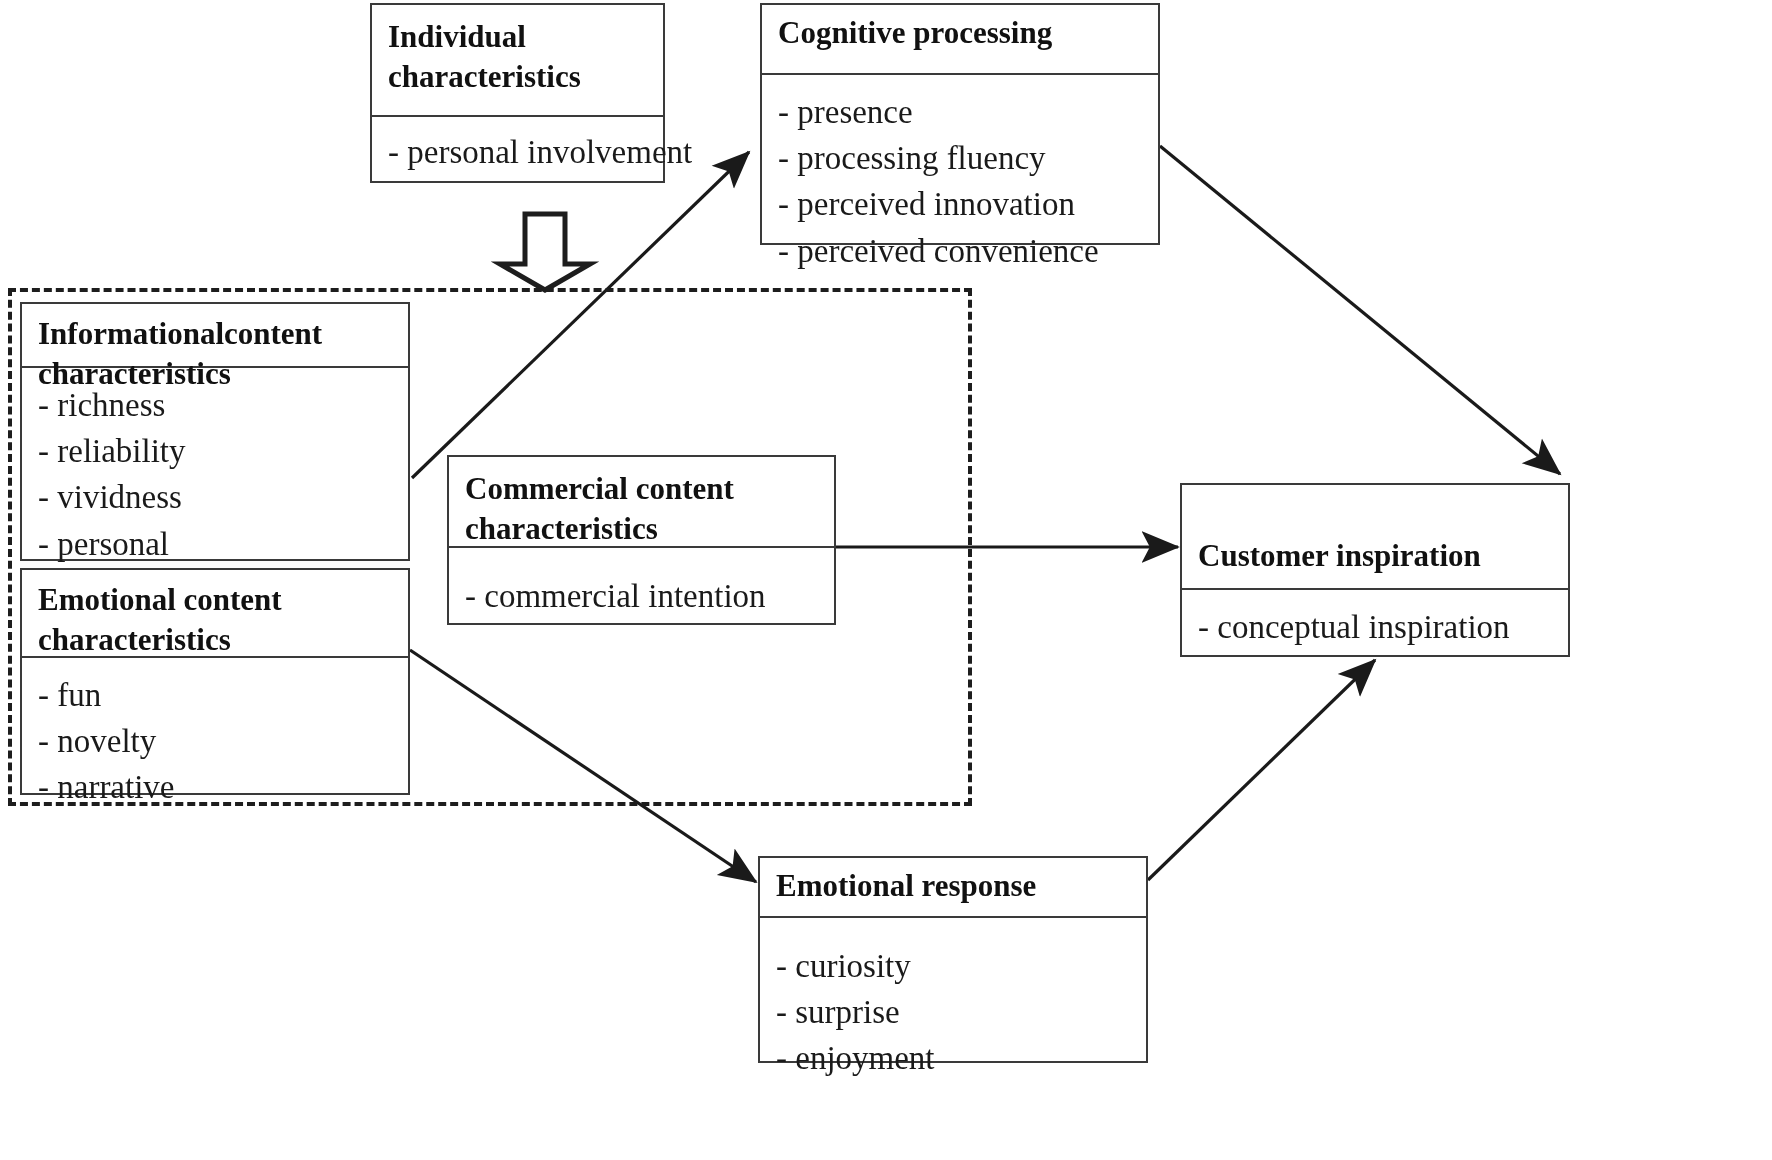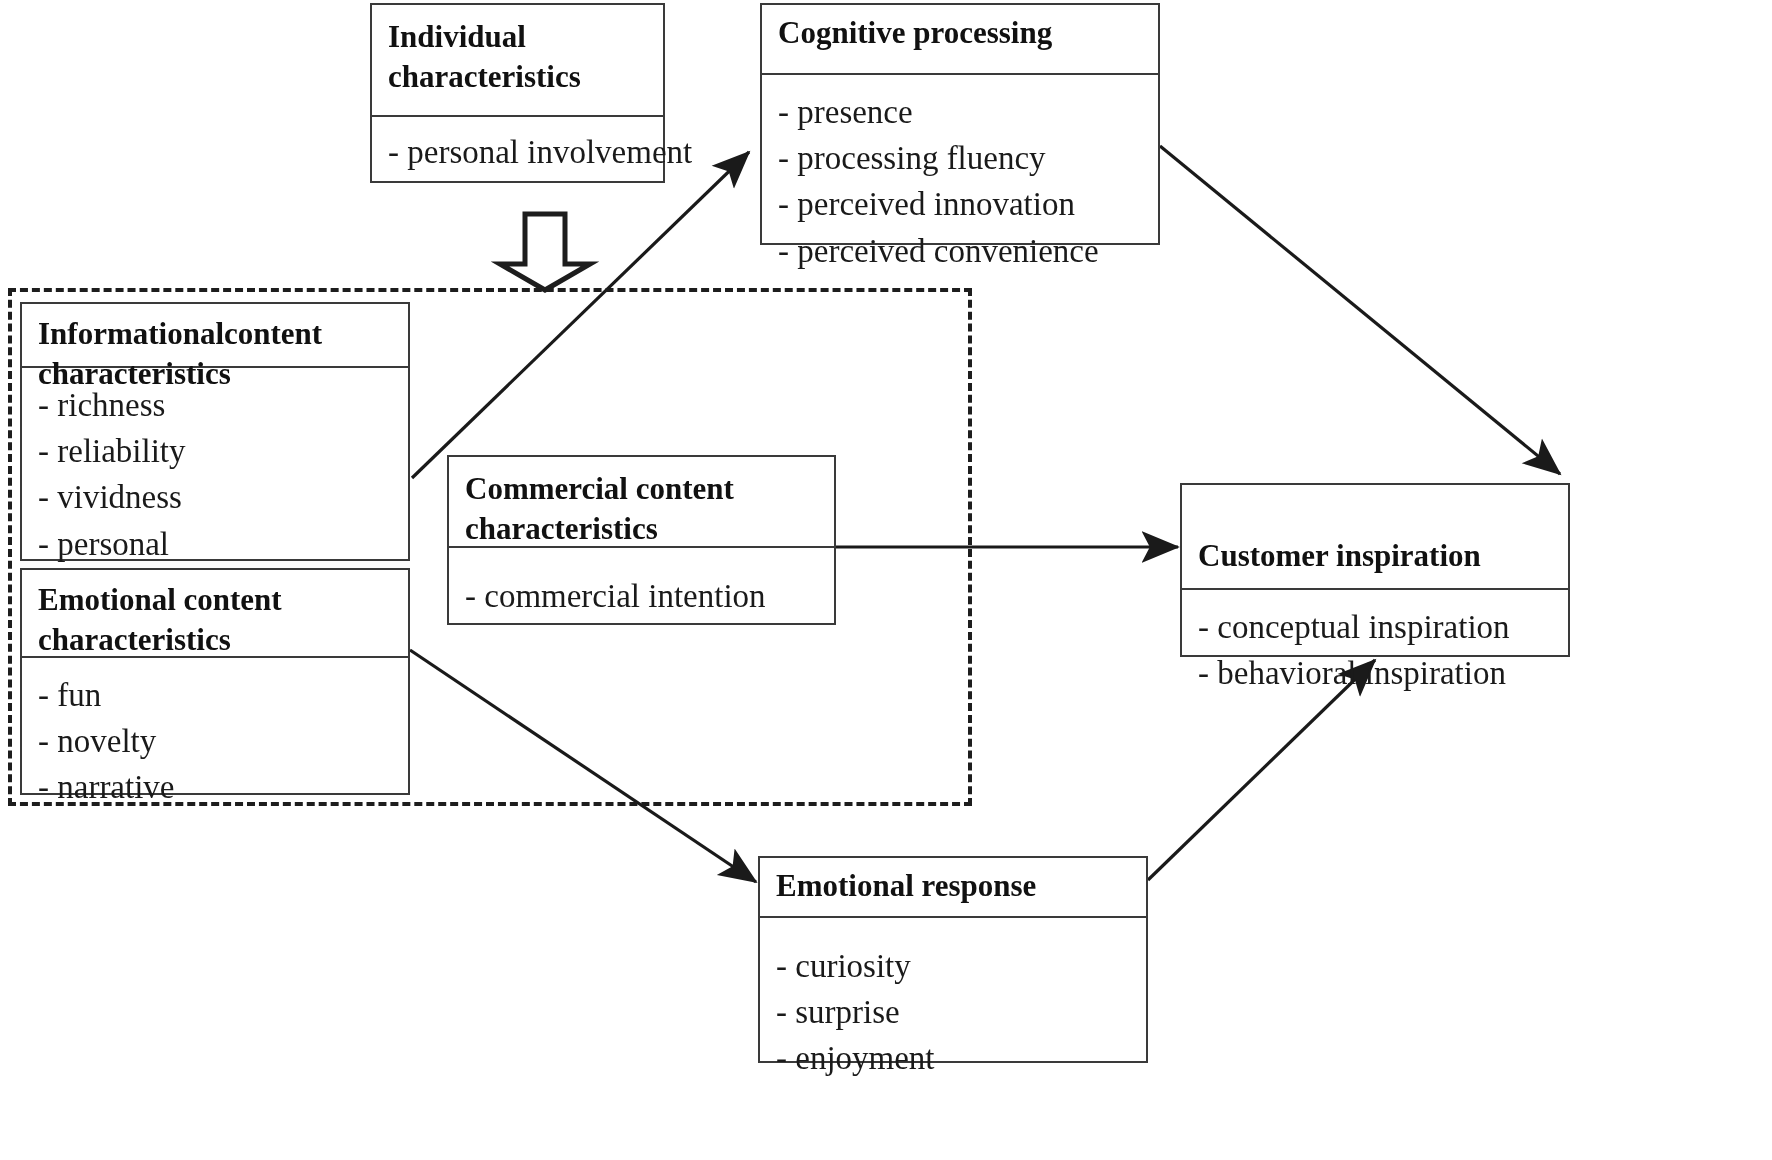--- a/index.html
+++ b/index.html
@@ -143,21 +143,20 @@
     </div>
     <div class="node-body" style="padding-top:25px;">
       <div class="item">- commercial intention</div>
     </div>
   </div>
 
   <div class="node" style="left:1180px; top:483px; width:390px; height:174px;">
     <div class="node-title" style="height:62px; padding-top:8px;margin-top:43px;">Customer inspiration</div>
     <div class="node-body" style="padding-top:14px;">
       <div class="item">- conceptual inspiration</div>
-      <div class="item">- behavioral inspiration</div>
     </div>
   </div>
 
   <div class="node" style="left:758px; top:856px; width:390px; height:207px;">
     <div class="node-title" style="height:60px; padding-top:8px;">Emotional response</div>
     <div class="node-body" style="padding-top:14px;margin-top:11px;">
       <div class="item">- curiosity</div>
       <div class="item">- surprise</div>
       <div class="item">- enjoyment</div>
     </div>

